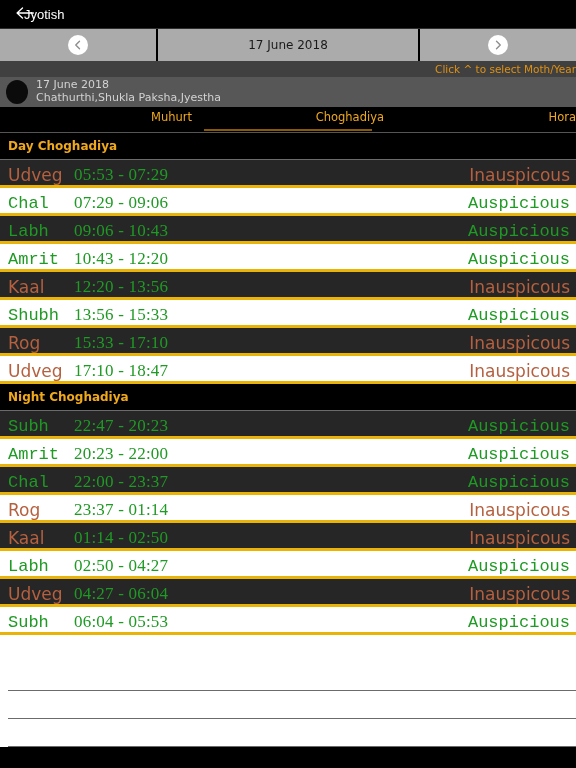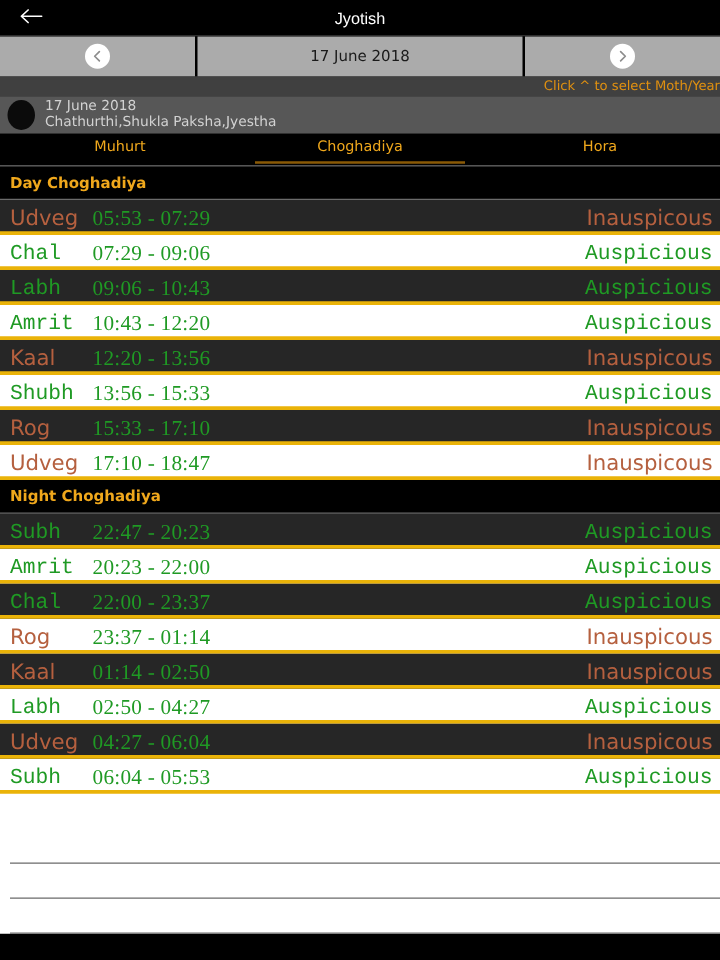--- a/index.html
+++ b/index.html
@@ -35,22 +35,23 @@
   .batt i{ position:absolute; left:1px; top:1px; bottom:1px; right:1px; background:#fff; display:block; }
 
   
   .navbar {
     height: 29px; width:100%;
     position: relative; background:#000;
     border-bottom: 1px solid #2e2e2e;
   }
   .nav-title {
     position:absolute; left:0; right:0; top:0; line-height:29px;
-    text-align:center; color:#fff; font-size:13px;
+    text-align:left; color:#fff; font-size:13px;
     font-family:"Liberation Sans", sans-serif;
+    padding-left:24px;
   }
   .back-btn {
     position:absolute; left:8px; top:0; height:29px; width:34px;
     display:flex; align-items:center; justify-content:center; cursor:pointer;
   }
 
   
   .date-bar { display:flex; height:32px; width:100%; background:#000; gap:2px; }
   .date-seg {
     background:#ababab; height:32px;
@@ -85,21 +86,21 @@
   .info-text .l1 { color:#d2d2d2; font-size:11px; }
   .info-text .l2 { color:#d2d2d2; font-size:11px; }
 
   
   .tabs {
     height:26px; width:100%; background:#000;
     display:flex; align-items:flex-end;
     border-bottom:1px solid #555;
   }
   .tab {
-    flex:1 1 0; text-align:center; position:relative;
+    flex:1 1 0; text-align:right; position:relative;
     height:26px; cursor:pointer;
   }
   .tab span {
     display:block; line-height:22px;
     color:#f0a81c; font-size:11.5px;
     font-family:"DejaVu Sans", sans-serif;
   }
   .tab.active::after {
     content:""; position:absolute; left:12px; right:12px; bottom:1px;
     height:2px; background:#8a5a06;

